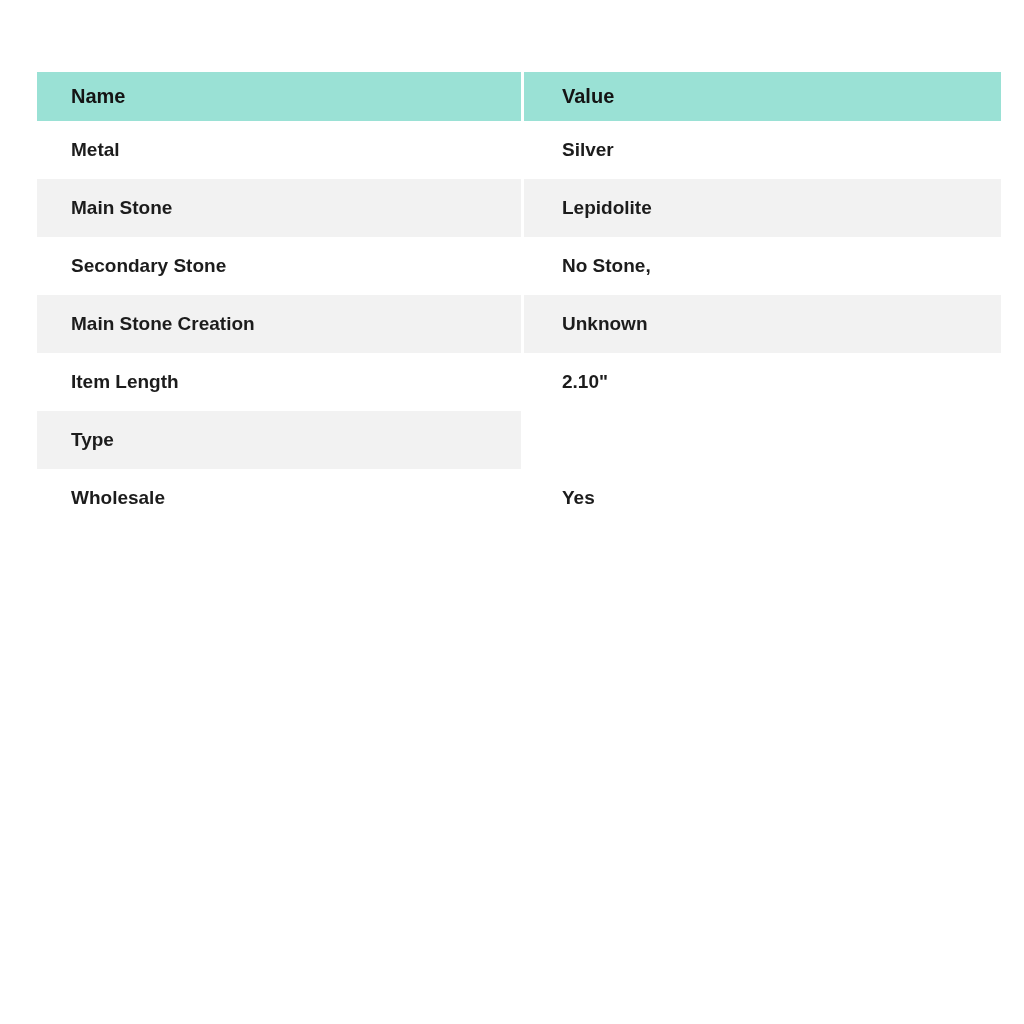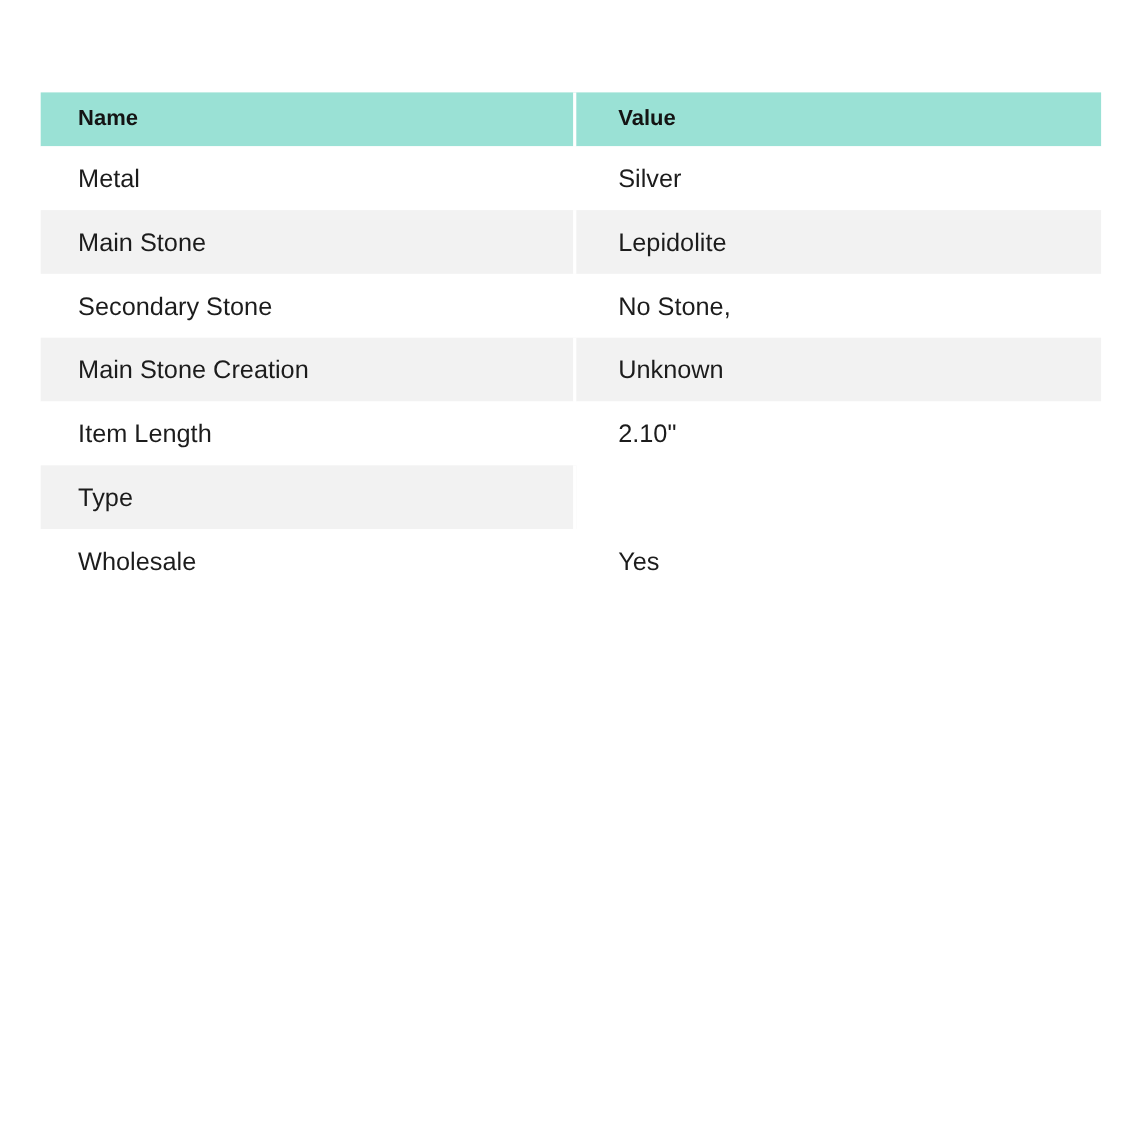--- a/index.html
+++ b/index.html
@@ -4,21 +4,21 @@
 <style>
   * { margin:0; padding:0; box-sizing:border-box; }
   html, body {
     width:1024px; height:1024px;
     background:#ffffff;
     font-family:"Liberation Sans","DejaVu Sans",sans-serif;
     color:#1c1c1c;
   }
   .spec-table {
     position:absolute;
-    left:37px; top:84px;
+    left:37px; top:72px;
     width:964px;
   }
   .row { display:flex; width:100%; }
   .cell {
     display:flex;
     align-items:center;
     overflow:hidden;
     white-space:nowrap;
   }
   .cell.name {
@@ -32,22 +32,22 @@
   }
   .header-row {
     height:49px;
     font-size:20px;
     font-weight:600;
     color:#141414;
   }
   .header-row .cell { background:#9ae1d5; }
   .tbody .row {
     height:58px;
-    font-size:23px;
-    font-weight:400;
+    font-size:19px;
+    font-weight:700;
   }
   .tbody .row:nth-child(even) .cell { background:#f2f2f2; }
   .tbody .row:nth-child(odd)  .cell { background:#ffffff; }
 </style>
 </head>
 <body>
 
 <div class="spec-table">
 
   <div class="row header-row">

